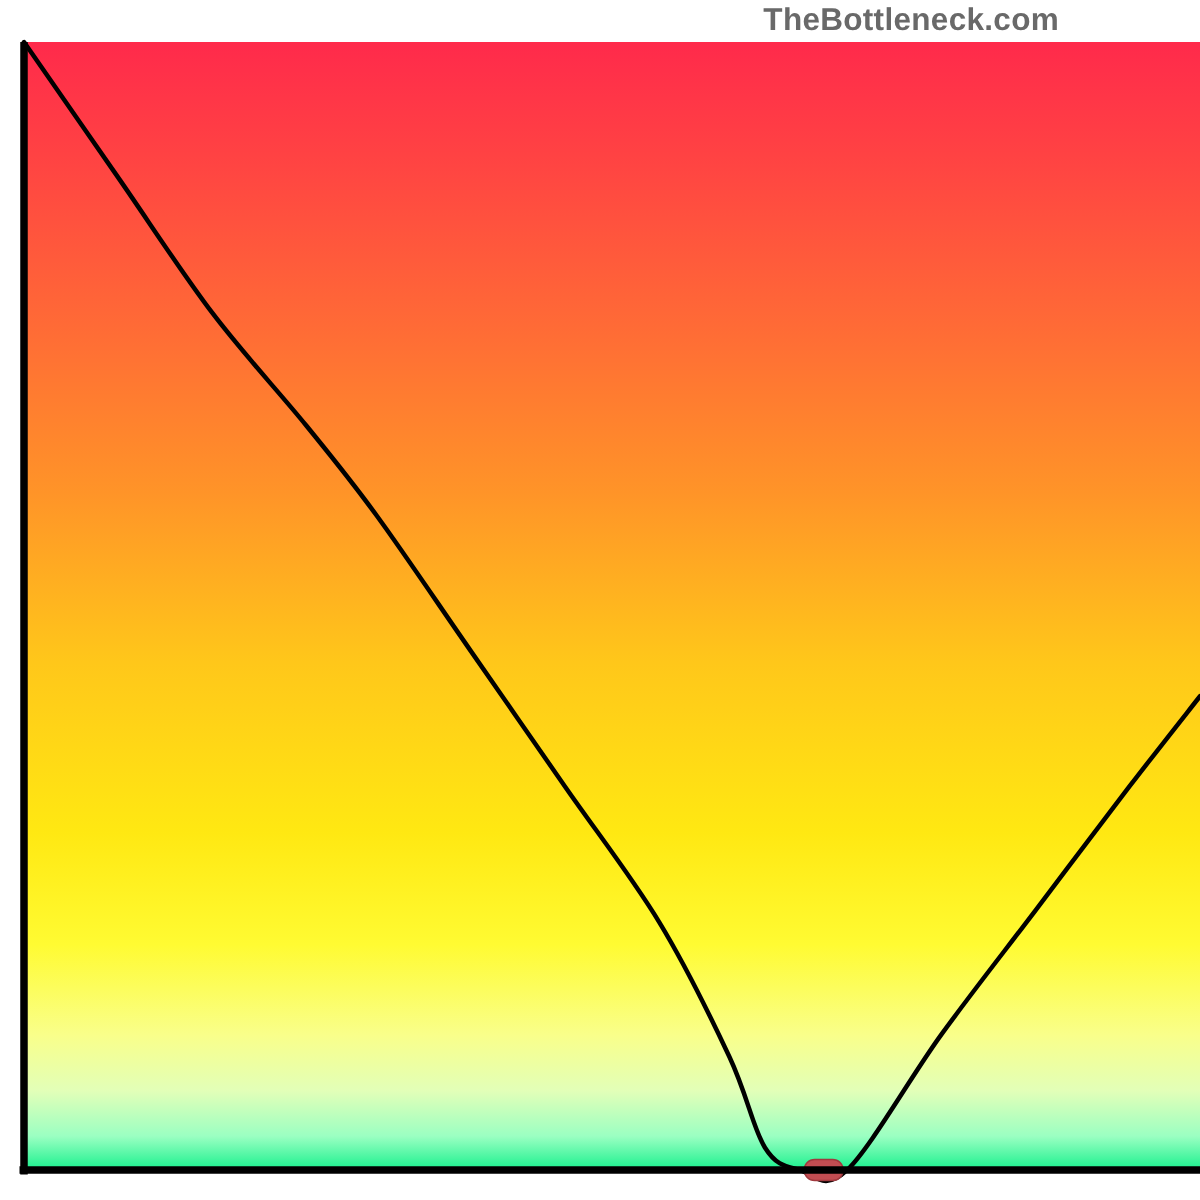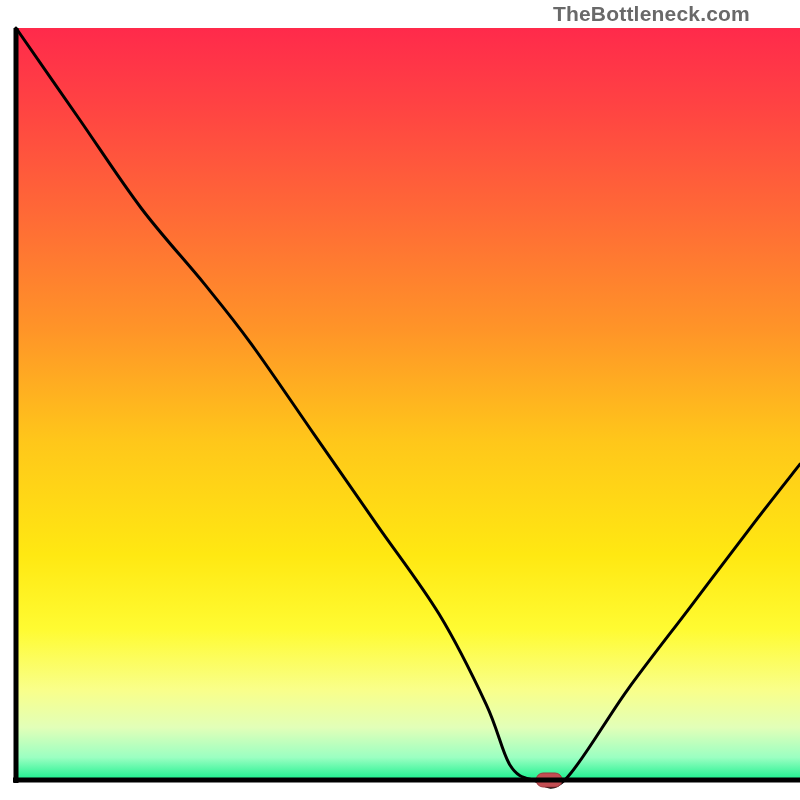--- a/index.html
+++ b/index.html
@@ -8,21 +8,20 @@
     width: 800px;
     height: 800px;
     background: #ffffff;
     overflow: hidden;
     font-family: Arial, Helvetica, sans-serif;
   }
   .wrap {
     position: relative;
     width: 718px;
     height: 800px;
-    padding-left: 44px;
   }
   .watermark {
     position: absolute;
     top: 2px;
     right: 12px;
     color: #696969;
     font-weight: 600;
     font-size: 21px;
     letter-spacing: 0.2px;
     z-index: 20;

